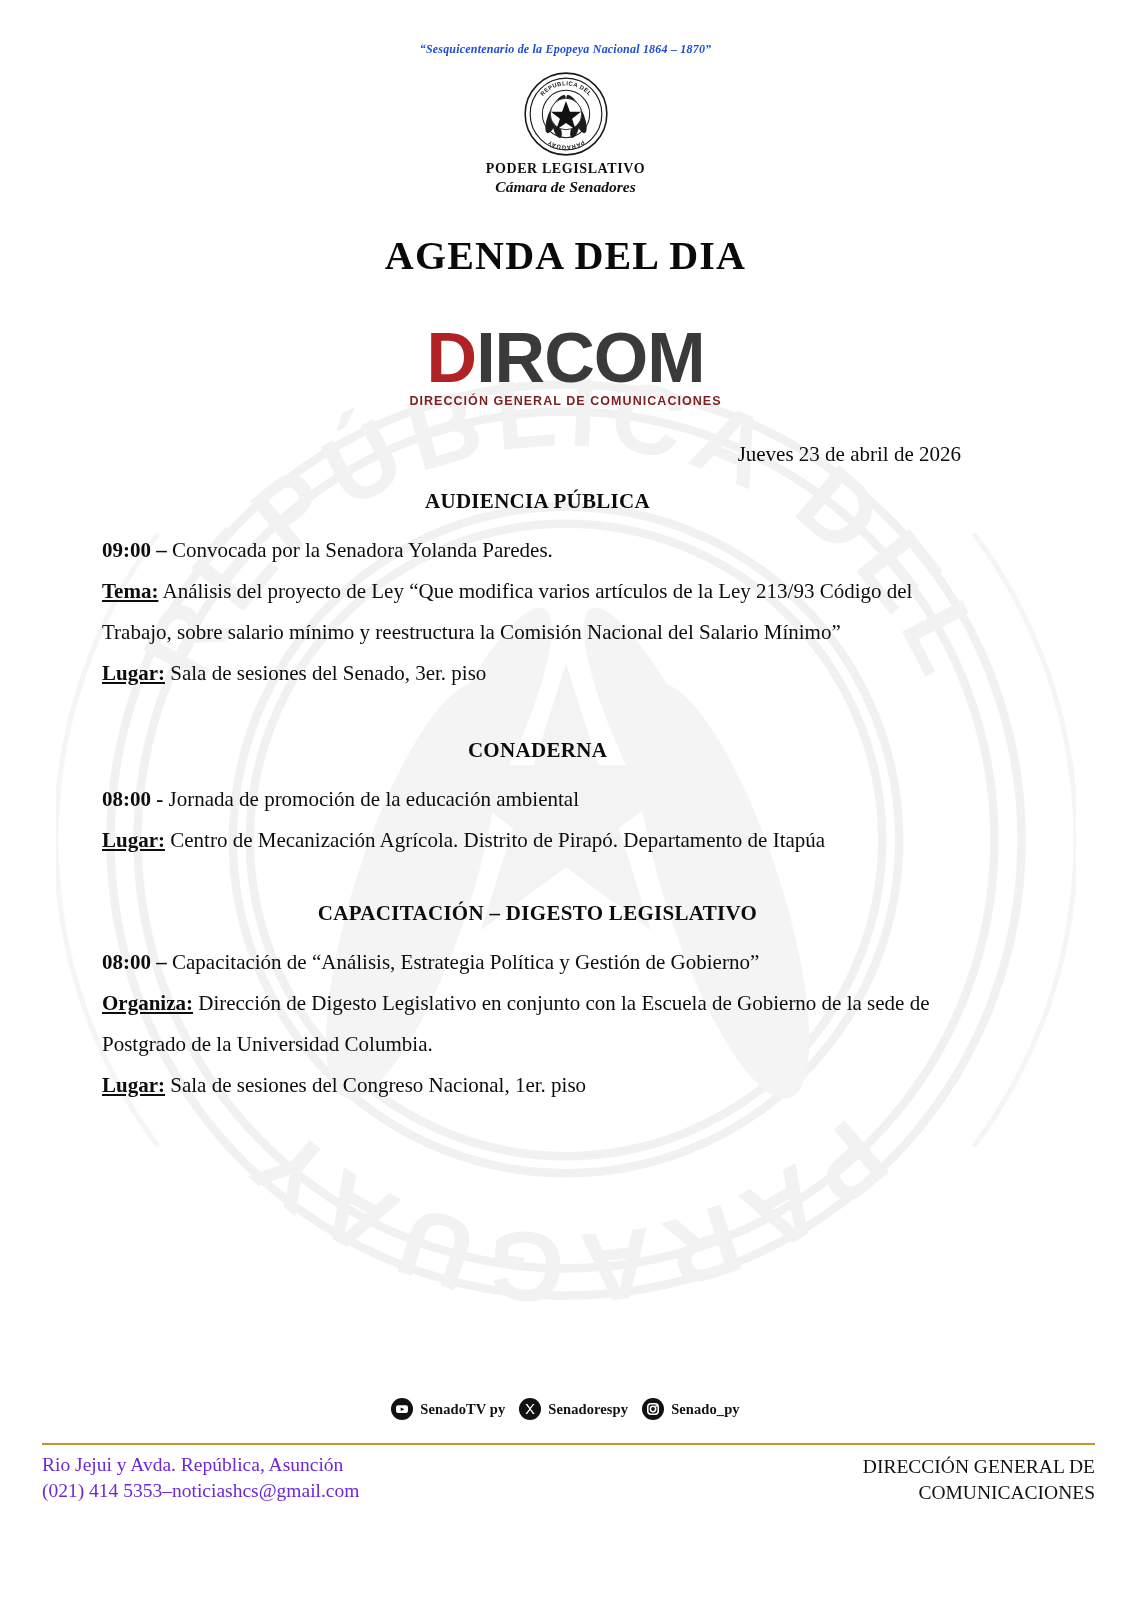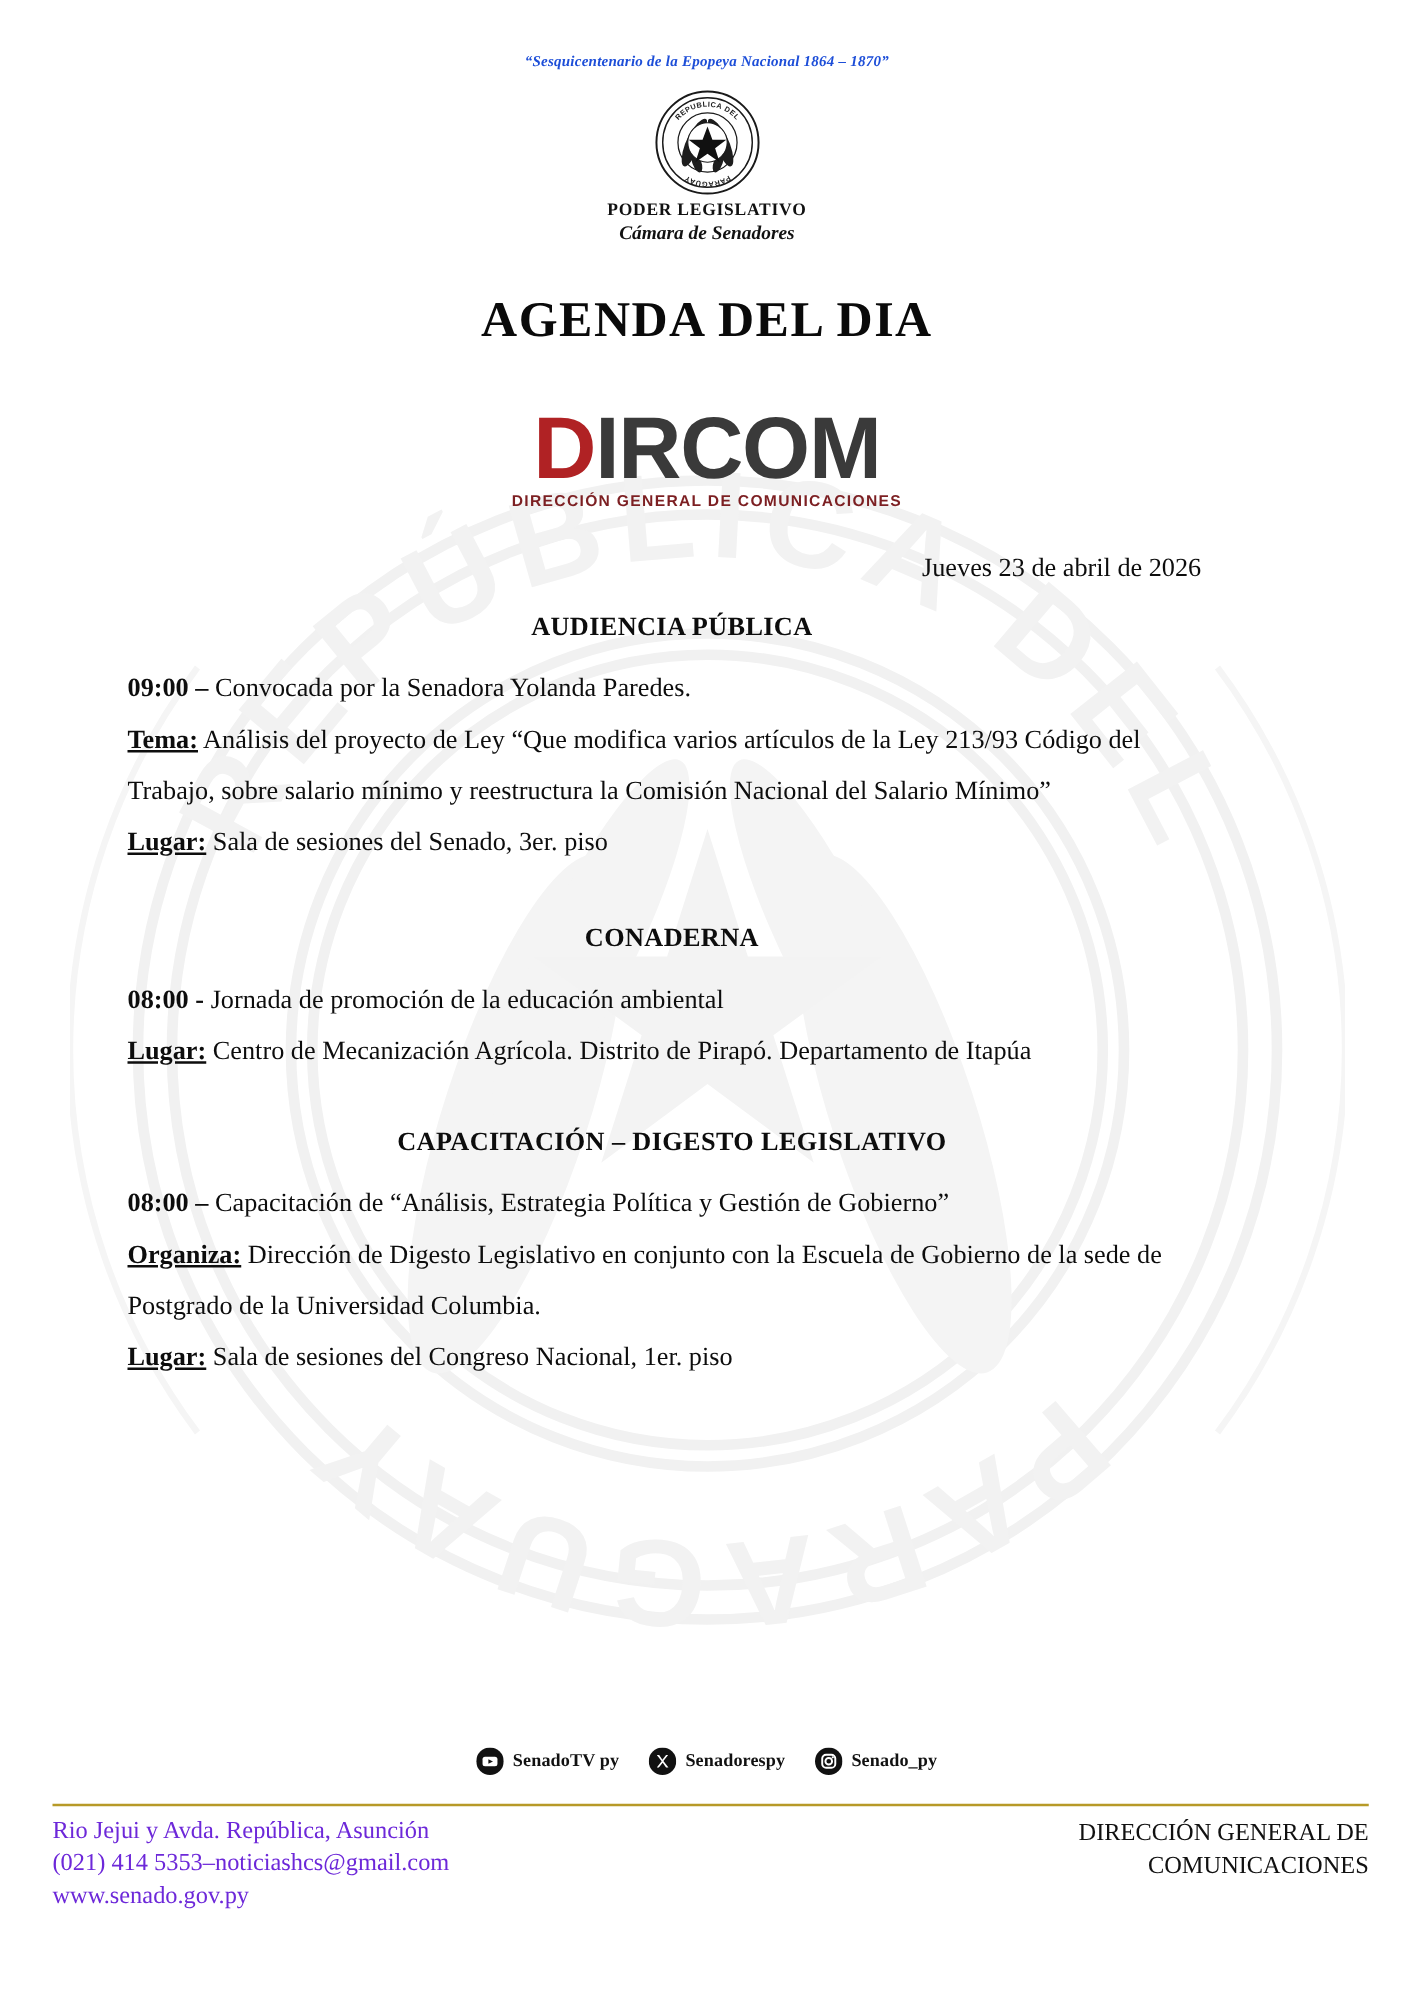--- a/index.html
+++ b/index.html
@@ -130,21 +130,21 @@
   .gap-md { height: 40px; }
 
   
   .social-row {
     position: absolute;
     left: 0; right: 0;
     top: 1398px;
     display: flex;
     justify-content: center;
     align-items: center;
-    gap: 24px;
+    gap: 14px;
     z-index: 3;
   }
   .social-item { display: flex; align-items: center; gap: 7px; }
   .social-item .glyph { width: 22px; height: 22px; display: block; }
   .social-item .txt {
     font-family: "Liberation Serif", serif;
     font-weight: bold;
     font-size: 14.5px;
     color: #111;
     letter-spacing: .1px;
@@ -340,21 +340,20 @@
 
 
   </div>
 
   <div class="footer-rule"></div>
 
   <div class="footer">
     <div class="footer-left">
       <div>Rio Jejui y Avda. República, Asunción</div>
       <div>(021) 414 5353–noticiashcs@gmail.com</div>
-      <div>www.senado.gov.py</div>
     </div>
     <div class="footer-right">
       <div>DIRECCIÓN GENERAL DE</div>
       <div>COMUNICACIONES</div>
     </div>
   </div>
 
 </div>
 
 </body></html>

